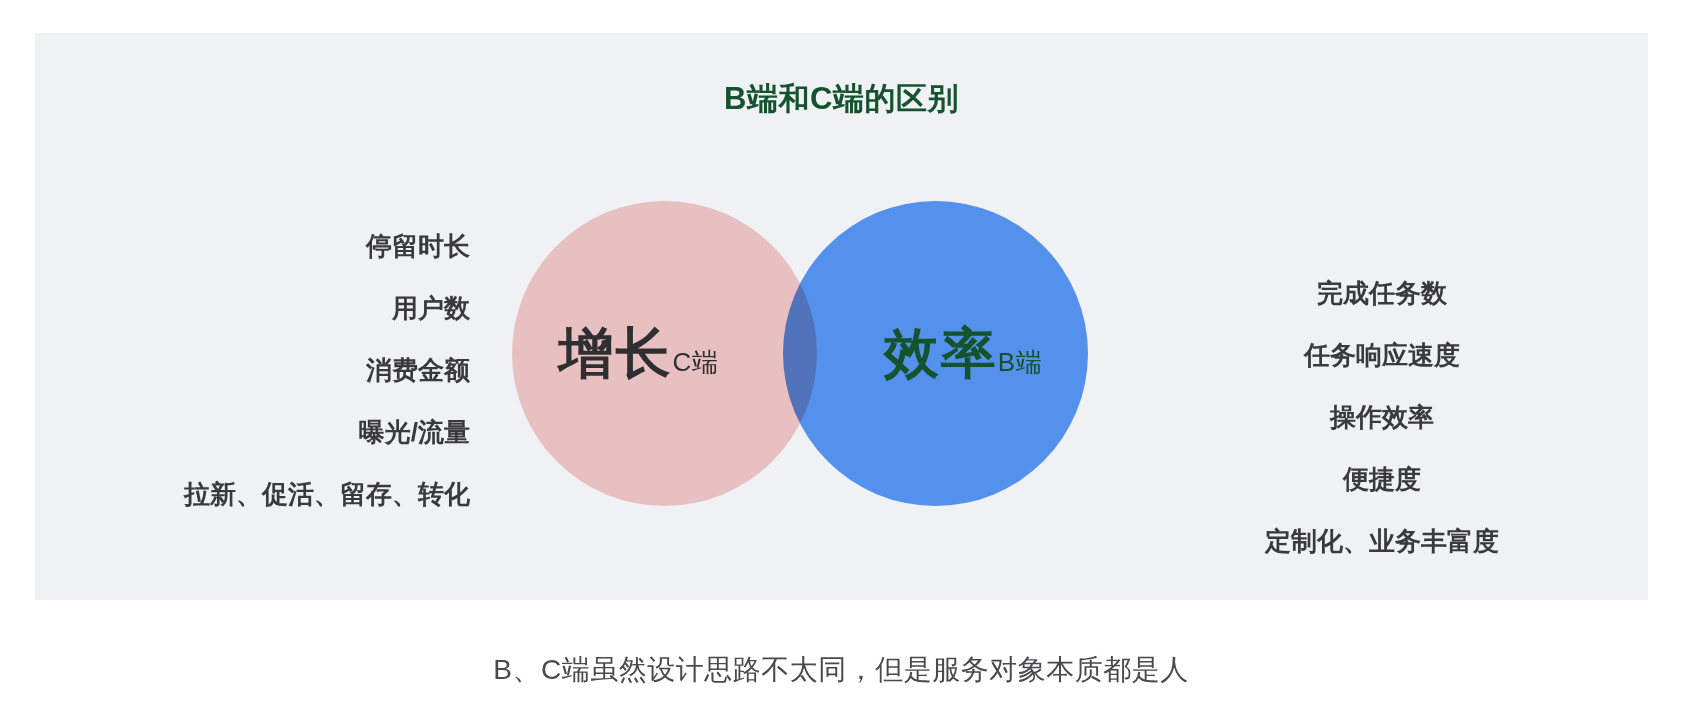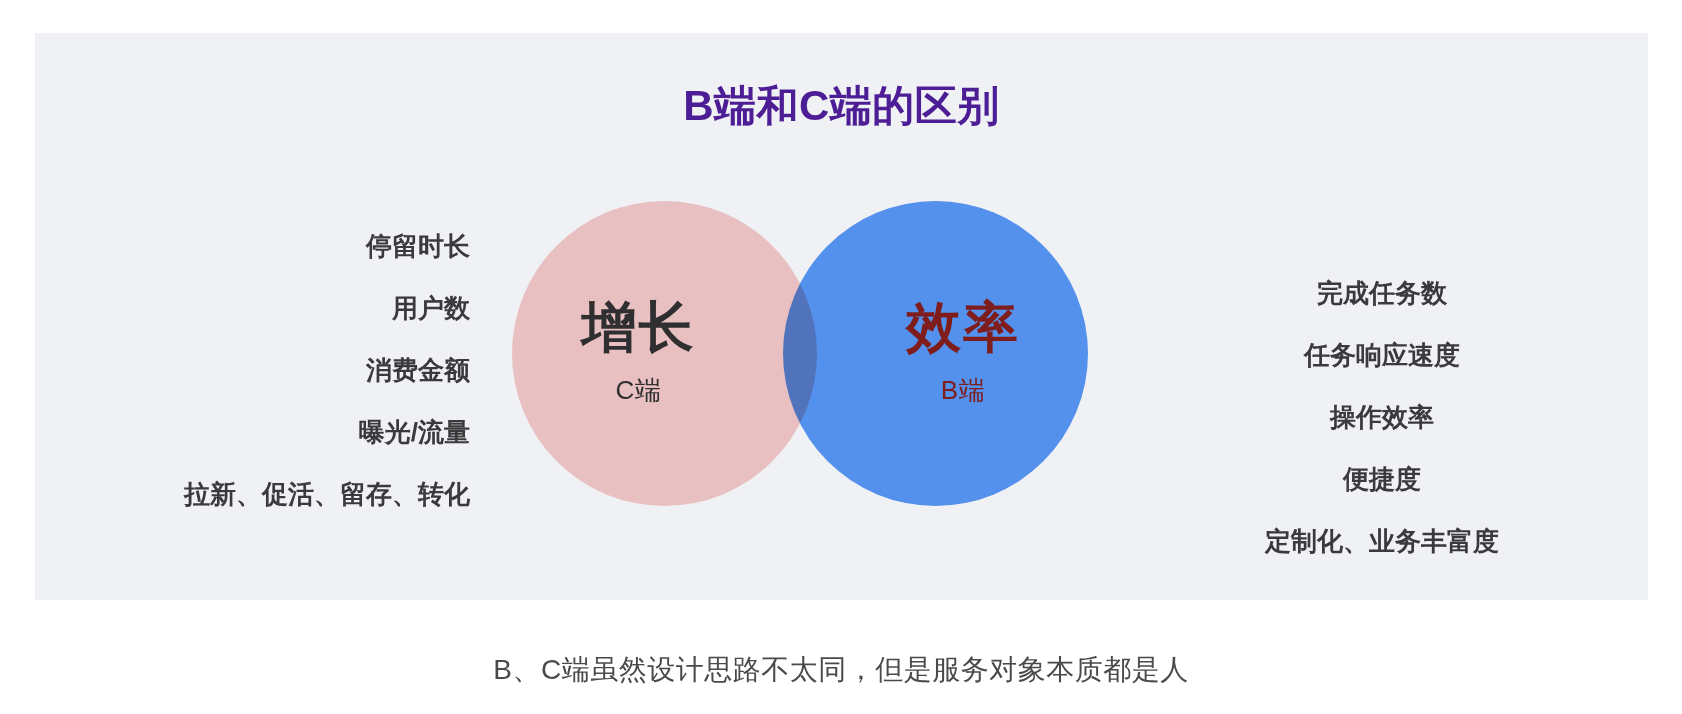--- a/index.html
+++ b/index.html
@@ -29,23 +29,23 @@
     height: 567px;
     background: #F0F1F4;
   }
 
   .panel-title {
     position: absolute;
     left: 0;
     top: 45px;
     width: 100%;
     text-align: center;
-    font-size: 42px;
+    font-size: 31px;
     font-weight: bold;
-    color: #4c1d95;
+    color: #14532d;
     letter-spacing: 0.5px;
   }
 
   
   .venn {
     position: absolute;
     left: 477px;
     top: 168px;
     width: 614px;
     height: 330px;
@@ -74,21 +74,20 @@
     mix-blend-mode: multiply;
   }
 
   .circle-inner {
     position: absolute;
     top: 0;
     width: 305px;
     height: 305px;
     border-radius: 50%;
     display: flex;
-    flex-direction: column;
     align-items: center;
     justify-content: center;
     pointer-events: none;
   }
 
   .inner-left  { left: 0; padding-right: 52px; box-sizing: border-box; }
   .inner-right { left: 271px; padding-left: 55px; box-sizing: border-box; }
 
   .circle-main {
     font-size: 55px;
@@ -97,21 +96,21 @@
     letter-spacing: 2px;
   }
   .circle-sub {
     font-size: 26px;
     font-weight: normal;
     margin-top: 18px;
     letter-spacing: 0.5px;
   }
 
   .txt-dark  { color: #2F2F31; }
-  .txt-light { color: #7f1d1d; }
+  .txt-light { color: #14532d; }
 
   
   .labels {
     position: absolute;
     top: 200px;
     font-size: 26px;
     font-weight: bold;
     color: #3A3A3C;
     line-height: 1;
   }

